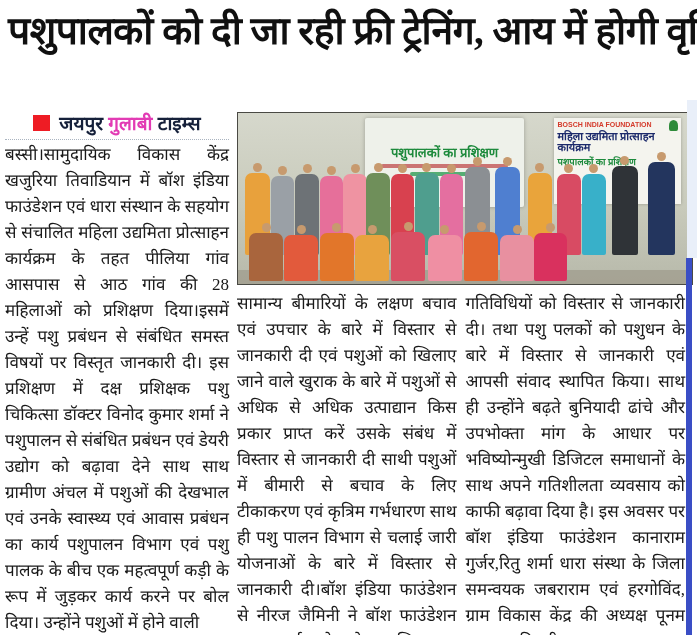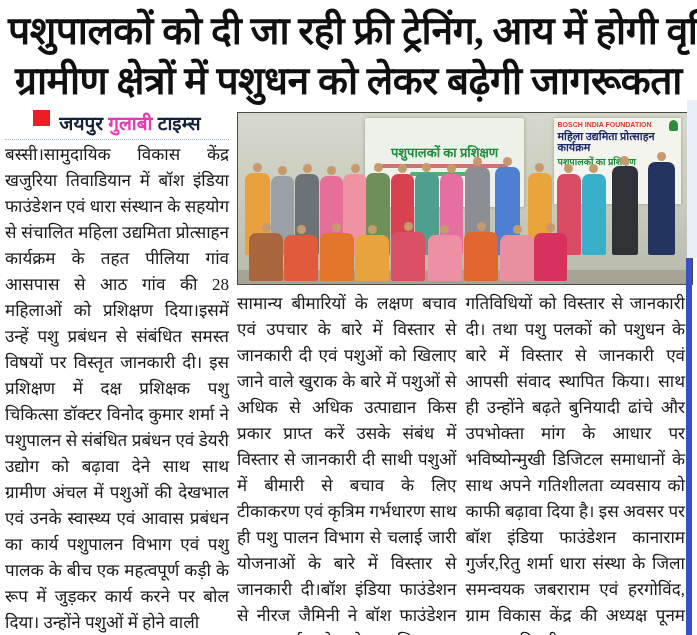--- a/index.html
+++ b/index.html
@@ -9,21 +9,21 @@
   
   .headline{padding:6px 8px 2px 8px;text-align:center;color:#101010;}
   .headline .hl{font-weight:bold;font-size:39px;line-height:50px;letter-spacing:-0.5px;white-space:nowrap;}
 
   
   .main{position:absolute;top:106px;left:0;right:0;bottom:0;display:flex;}
   .col-left{width:233px;flex:0 0 233px;padding:0 4px 0 5px;box-sizing:border-box;}
   .right-region{flex:1;position:relative;padding-left:2px;box-sizing:border-box;}
 
   
-  .byline{display:flex;justify-content:center;gap:9px;
+  .byline{display:flex;align-items:center;justify-content:center;gap:9px;
     padding:4px 0 3px 0;border-bottom:1px dotted #aab4c0;margin-bottom:2px;}
   .byline .sq{width:17px;height:16px;background:#ee1c24;display:inline-block;}
   .byline .bl-text{font-weight:bold;font-size:19px;color:#15203a;font-family:"Liberation Sans","DejaVu Sans",sans-serif;}
   .byline .bl-pink{color:#e23bb4;}
 
   
   .body-text{font-size:17px;line-height:26px;text-align:justify;color:#191919;
     text-justify:inter-word;word-break:break-word;}
   .col-left .body-text{margin-top:1px;}
 
@@ -60,21 +60,20 @@
   .edge-light{position:absolute;right:0;top:100px;width:10px;height:158px;background:#e9eff9;}
   .edge-bar{position:absolute;right:5px;top:258px;width:6px;height:377px;background:#3a4ec5;}
 </style>
 </head>
 <body>
 
 <div class="page">
 
   <div class="headline">
     <div class="hl">पशुपालकों को दी जा रही फ्री ट्रेनिंग, आय में होगी वृद्धि;</div>
-    <div class="hl">ग्रामीण क्षेत्रों में पशुधन को लेकर बढ़ेगी जागरूकता</div>
   </div>
 
   <div class="main">
 
     <div class="col-left">
       <div class="byline">
         <span class="sq" style="background: rgb(238, 28, 36);"></span>
         <span class="bl-text"><span>जयपुर</span>&nbsp;<span class="bl-pink" style="color: rgb(226, 59, 180);">गुलाबी</span>&nbsp;<span>टाइम्स</span></span>
       </div>
       <div class="body-text">बस्सी।सामुदायिक विकास केंद्र खजुरिया तिवाडियान में बॉश इंडिया फाउंडेशन एवं धारा संस्थान के सहयोग से संचालित महिला उद्यमिता प्रोत्साहन कार्यक्रम के तहत पीलिया गांव आसपास से आठ गांव की 28 महिलाओं को प्रशिक्षण दिया।इसमें उन्हें पशु प्रबंधन से संबंधित समस्त विषयों पर विस्तृत जानकारी दी। इस प्रशिक्षण में दक्ष प्रशिक्षक पशु चिकित्सा डॉक्टर विनोद कुमार शर्मा ने पशुपालन से संबंधित प्रबंधन एवं डेयरी उद्योग को बढ़ावा देने साथ साथ ग्रामीण अंचल में पशुओं की देखभाल एवं उनके स्वास्थ्य एवं आवास प्रबंधन का कार्य पशुपालन विभाग एवं पशु पालक के बीच एक महत्वपूर्ण कड़ी के रूप में जुड़कर कार्य करने पर बोल दिया। उन्होंने पशुओं में होने वाली</div>

